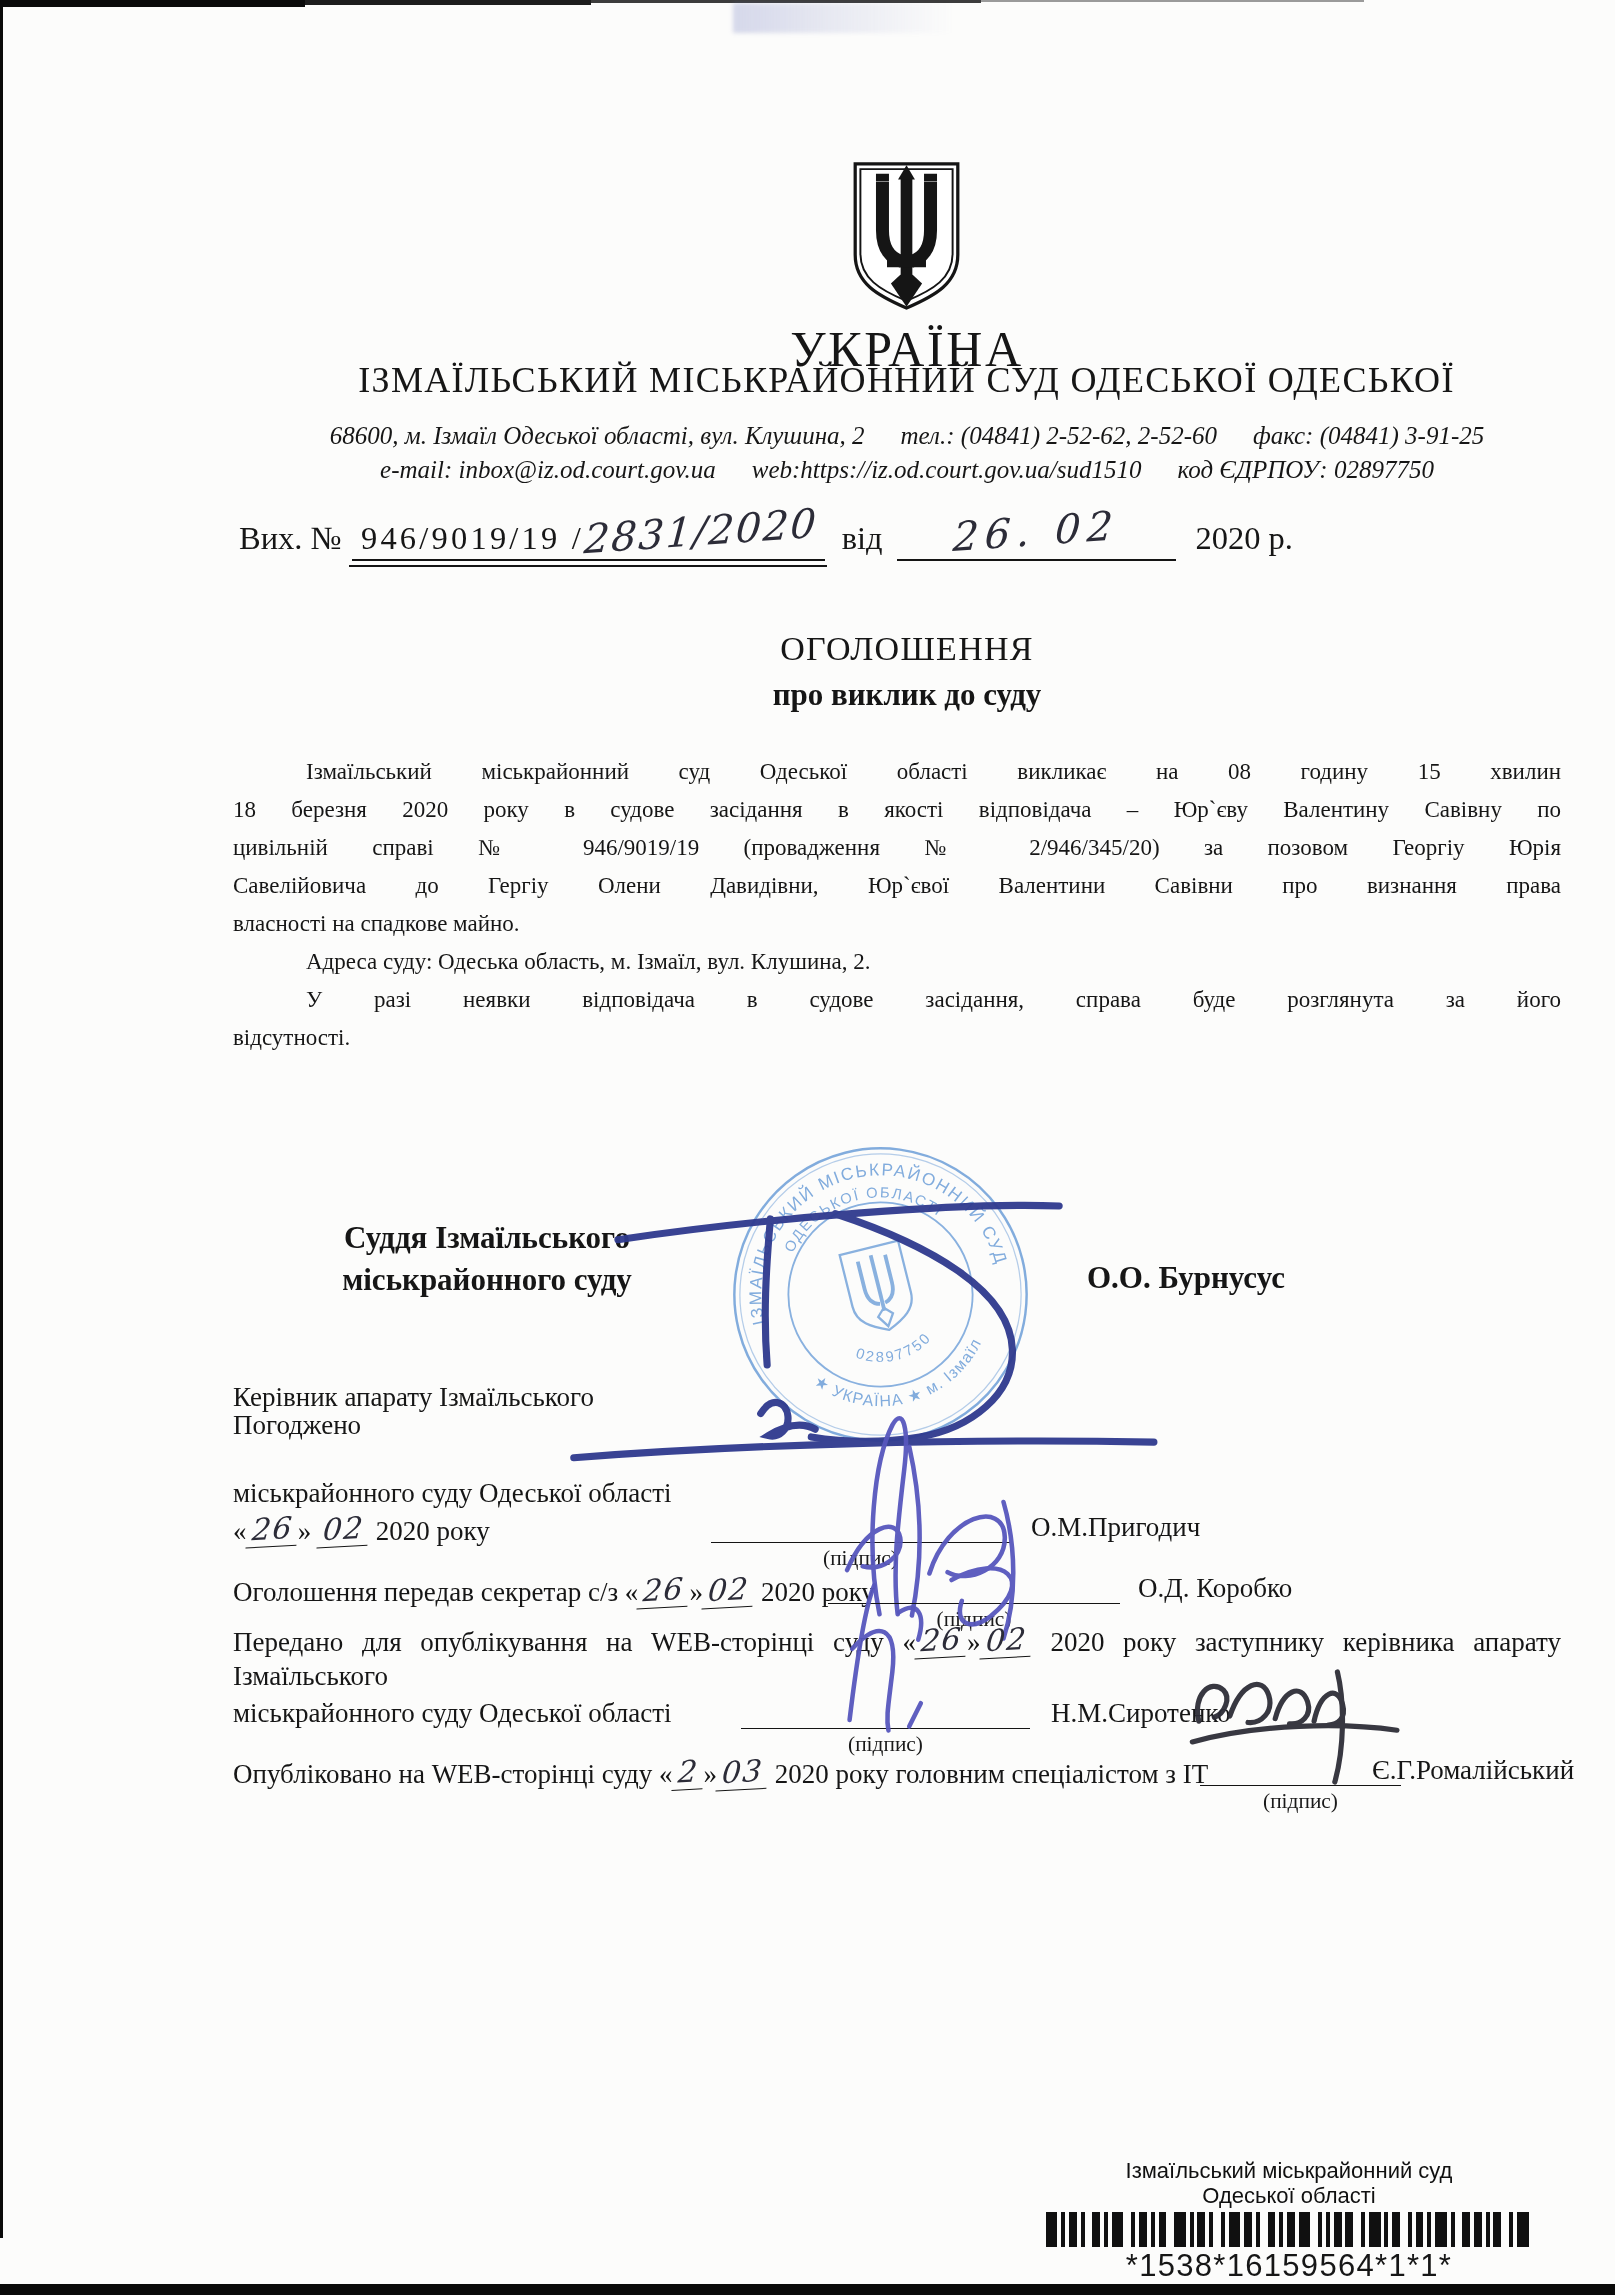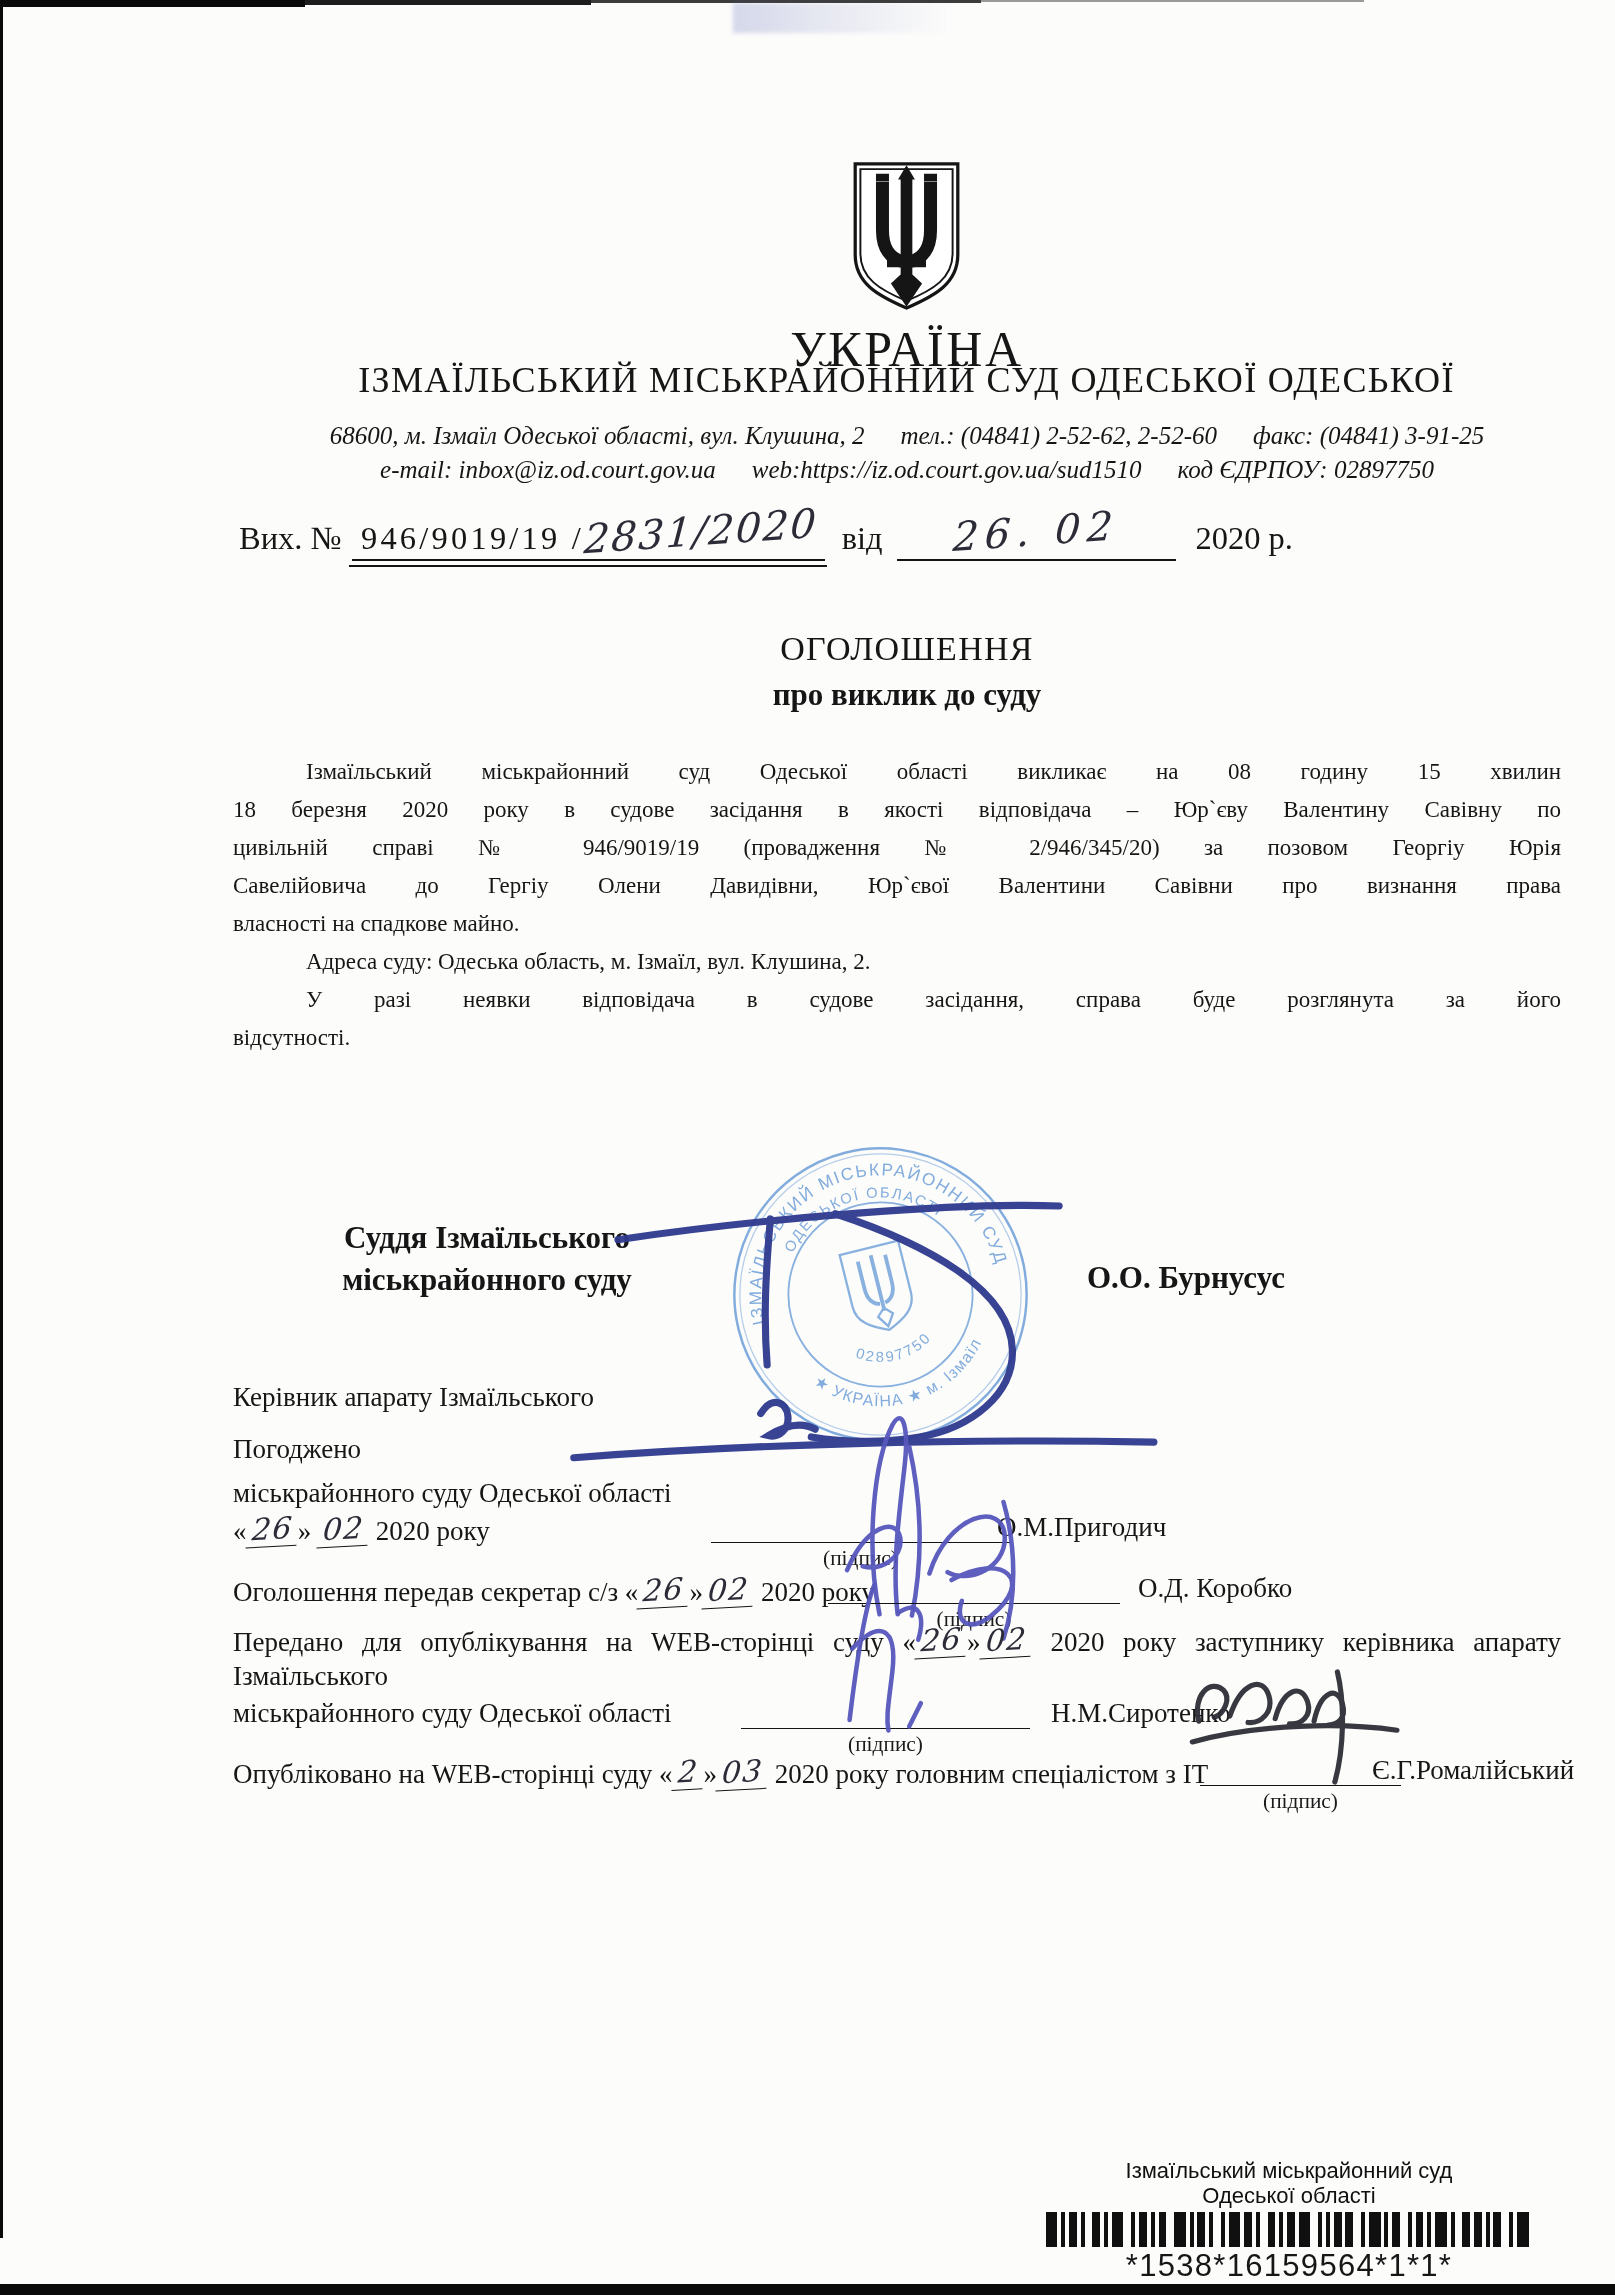--- a/index.html
+++ b/index.html
@@ -168,41 +168,41 @@
   <svg class="bigsig" viewBox="0 0 960 450">
     <g fill="none" stroke="#2f3a8e" stroke-width="11" stroke-linecap="round" opacity="0.95">
       <path d="M110,92 C340,58 640,34 790,40"></path>
       <path d="M345,60 C338,140 334,210 340,285"></path>
       <path d="M445,52 C590,100 715,170 718,262 C720,330 655,382 575,396 C500,408 445,402 408,396"></path>
       <path d="M42,428 C300,408 640,398 936,404"></path>
       <path d="M330,360 c18,-28 40,-18 42,4 c2,20 -14,34 -30,30 c26,-16 50,-22 72,-10"></path>
     </g>
   </svg>
 
-  <div class="abs apr" style="top:1410px;margin-top:24px;">Погоджено</div>
+  <div class="abs apr" style="top:1410px;">Погоджено</div>
   <div class="abs apr" style="top:1382px;">Керівник апарату Ізмаїльського</div>
   <div class="abs apr" style="top:1478px;">міськрайонного суду Одеської області</div>
 
   <div class="abs row" style="top:1512px;">
     <span class="cell" style="left:0;">
       <span>«</span><span class="hand hand-md du">26</span><span>»</span>
       <span class="hand hand-md du">02</span>
       <span>2020 року</span>
     </span>
     <span class="sigline" style="left:478px;width:299px;">
       <i class="pidpys">(підпис)</i>
       <svg class="sig-svg" style="left:71px;top:-104px;" width="195" height="214" viewBox="0 0 300 330">
         <g fill="none" stroke="#5757bd" stroke-width="7" stroke-linecap="round" opacity="0.95">
           <path d="M150,318 C128,210 142,80 170,26 C186,-2 196,30 188,96 C178,180 170,250 178,318"></path>
           <path d="M100,250 C130,180 176,168 182,200 C186,228 156,252 124,244"></path>
           <path d="M196,60 C214,140 218,230 200,320"></path>
         </g>
       </svg>
     </span>
-    <span class="cell" style="left:764px;text-align:center;">О.М.Пригодич</span>
+    <span class="cell" style="left:798px;text-align:center;">О.М.Пригодич</span>
   </div>
 
   <div class="abs row" style="top:1573px;">
     <span class="cell" style="left:0;">
       <span>Оголошення передав секретар с/з</span>
       <span>«</span><span class="hand hand-md du">26</span><span>»</span><span class="hand hand-md du">02</span>
       <span>2020 року</span>
     </span>
     <span class="sigline" style="left:595px;width:292px;">
       <i class="pidpys">(підпис)</i>

